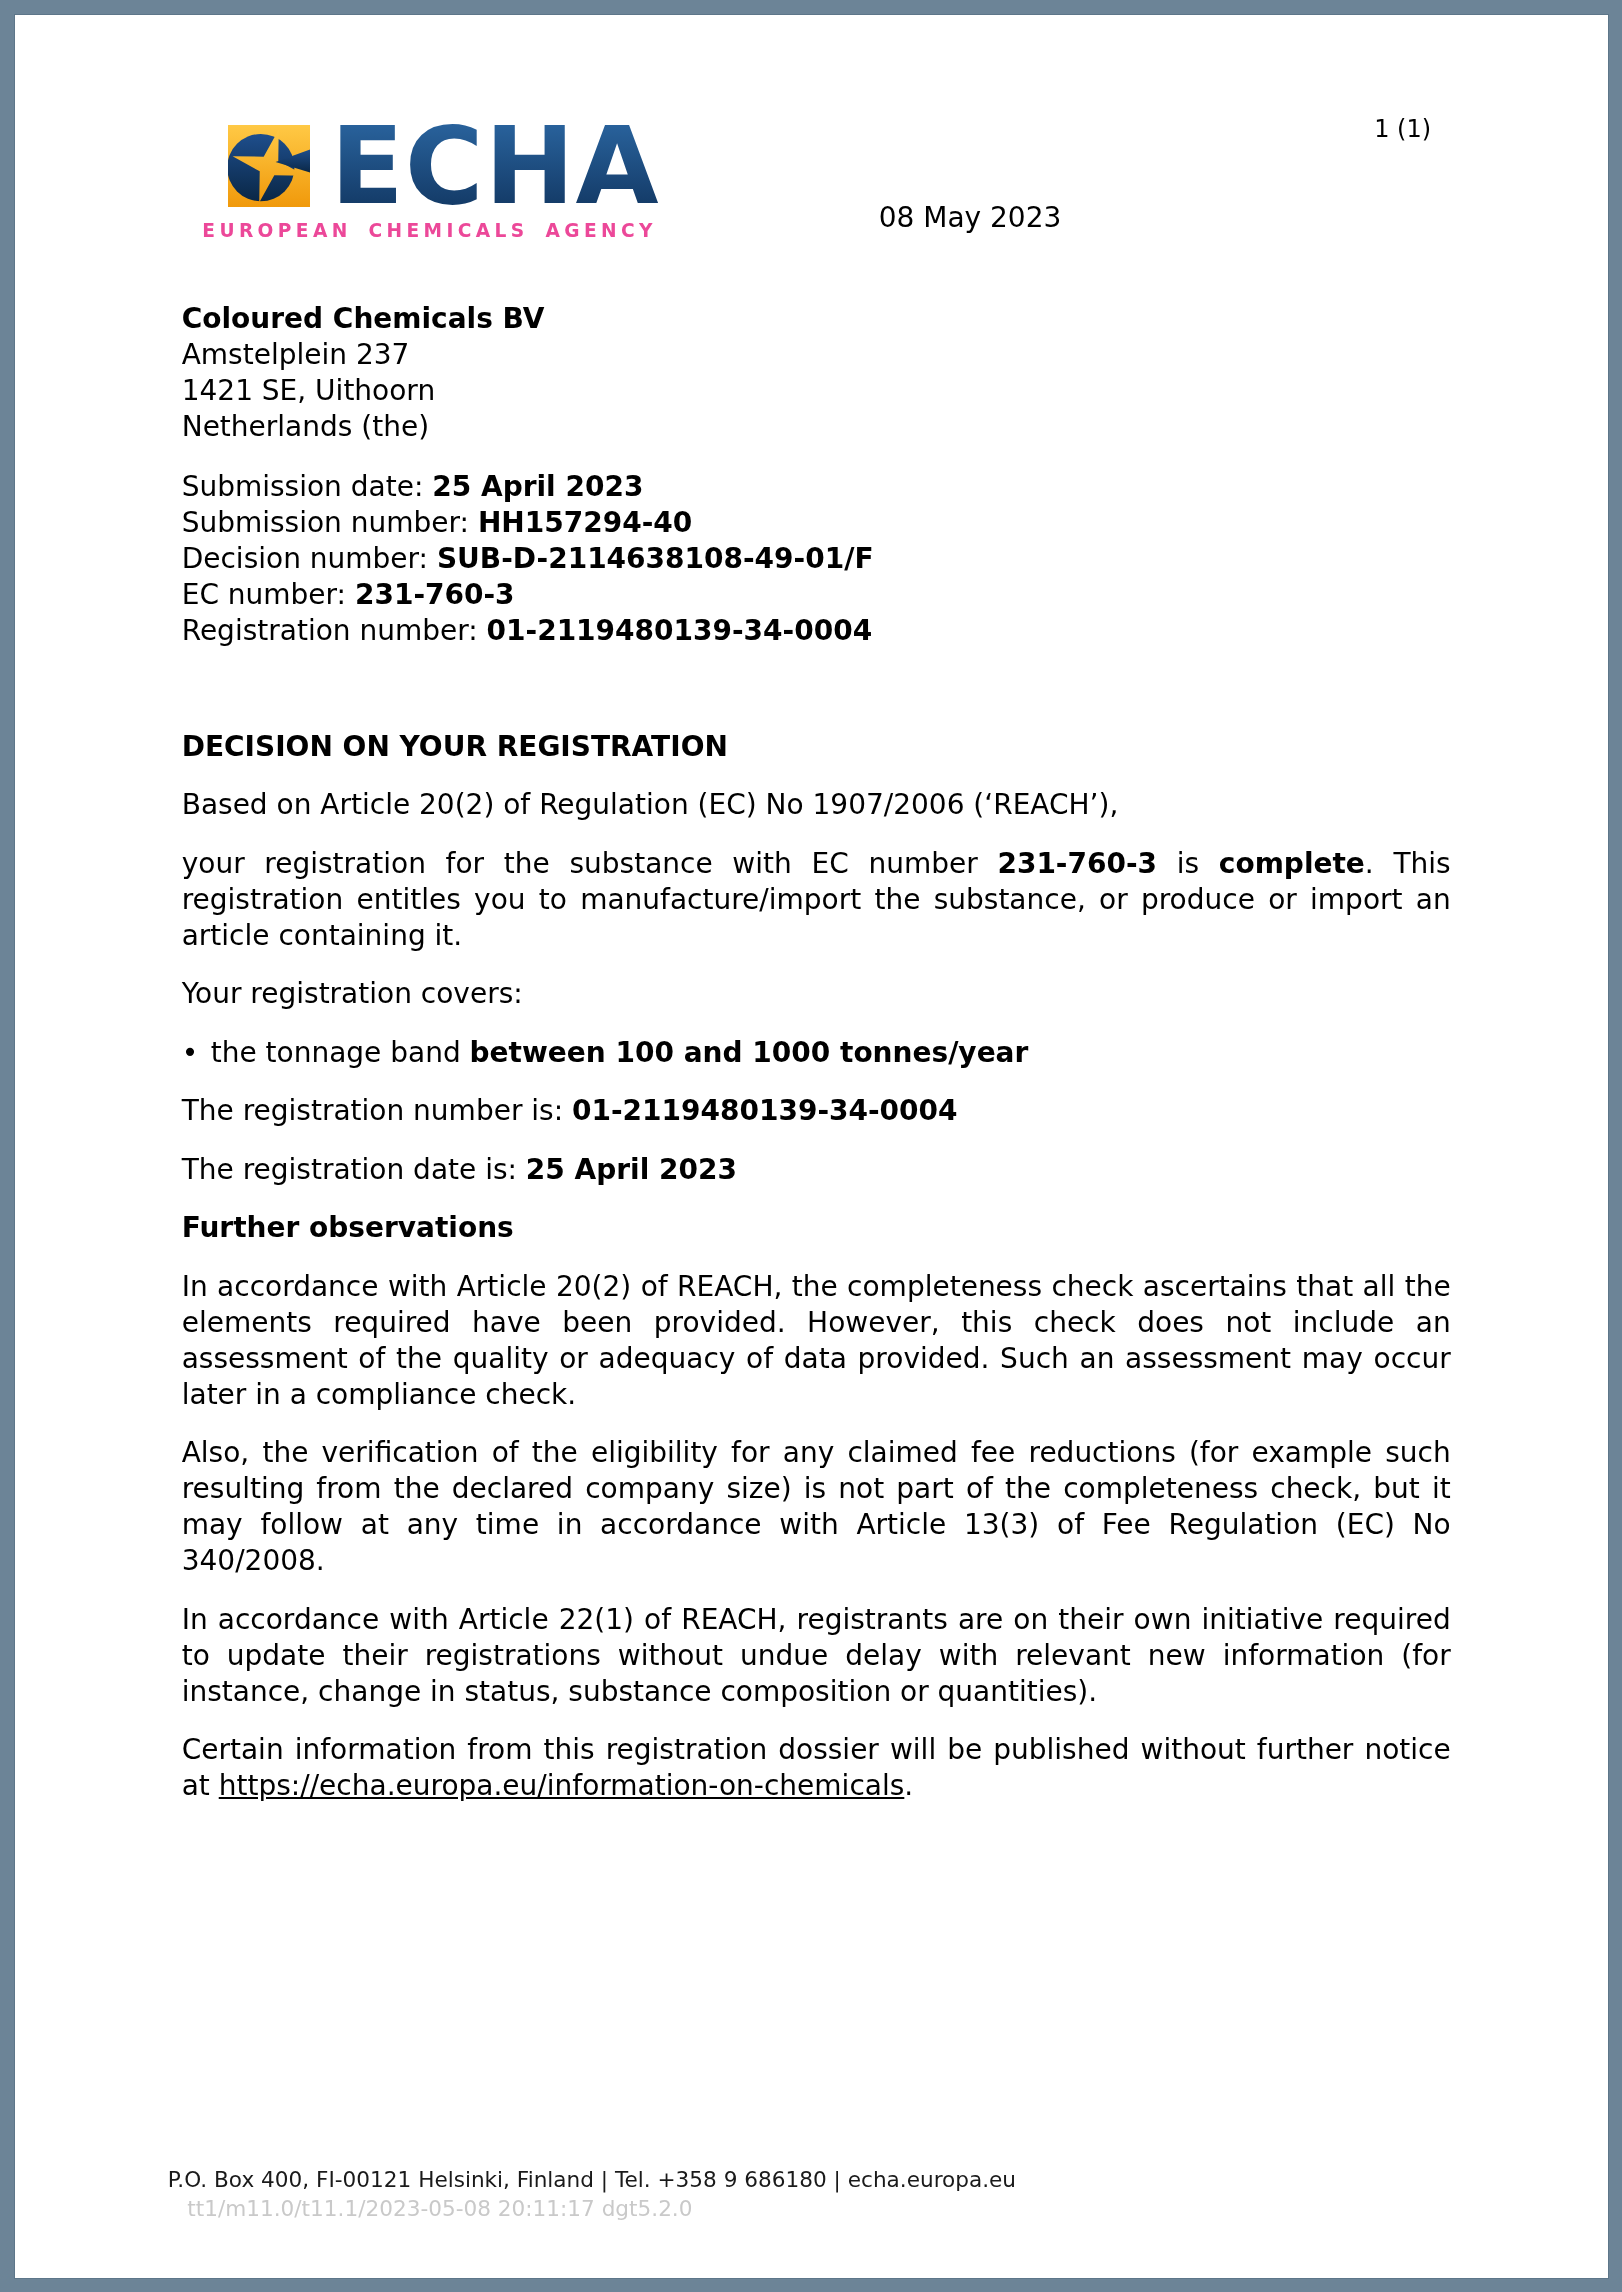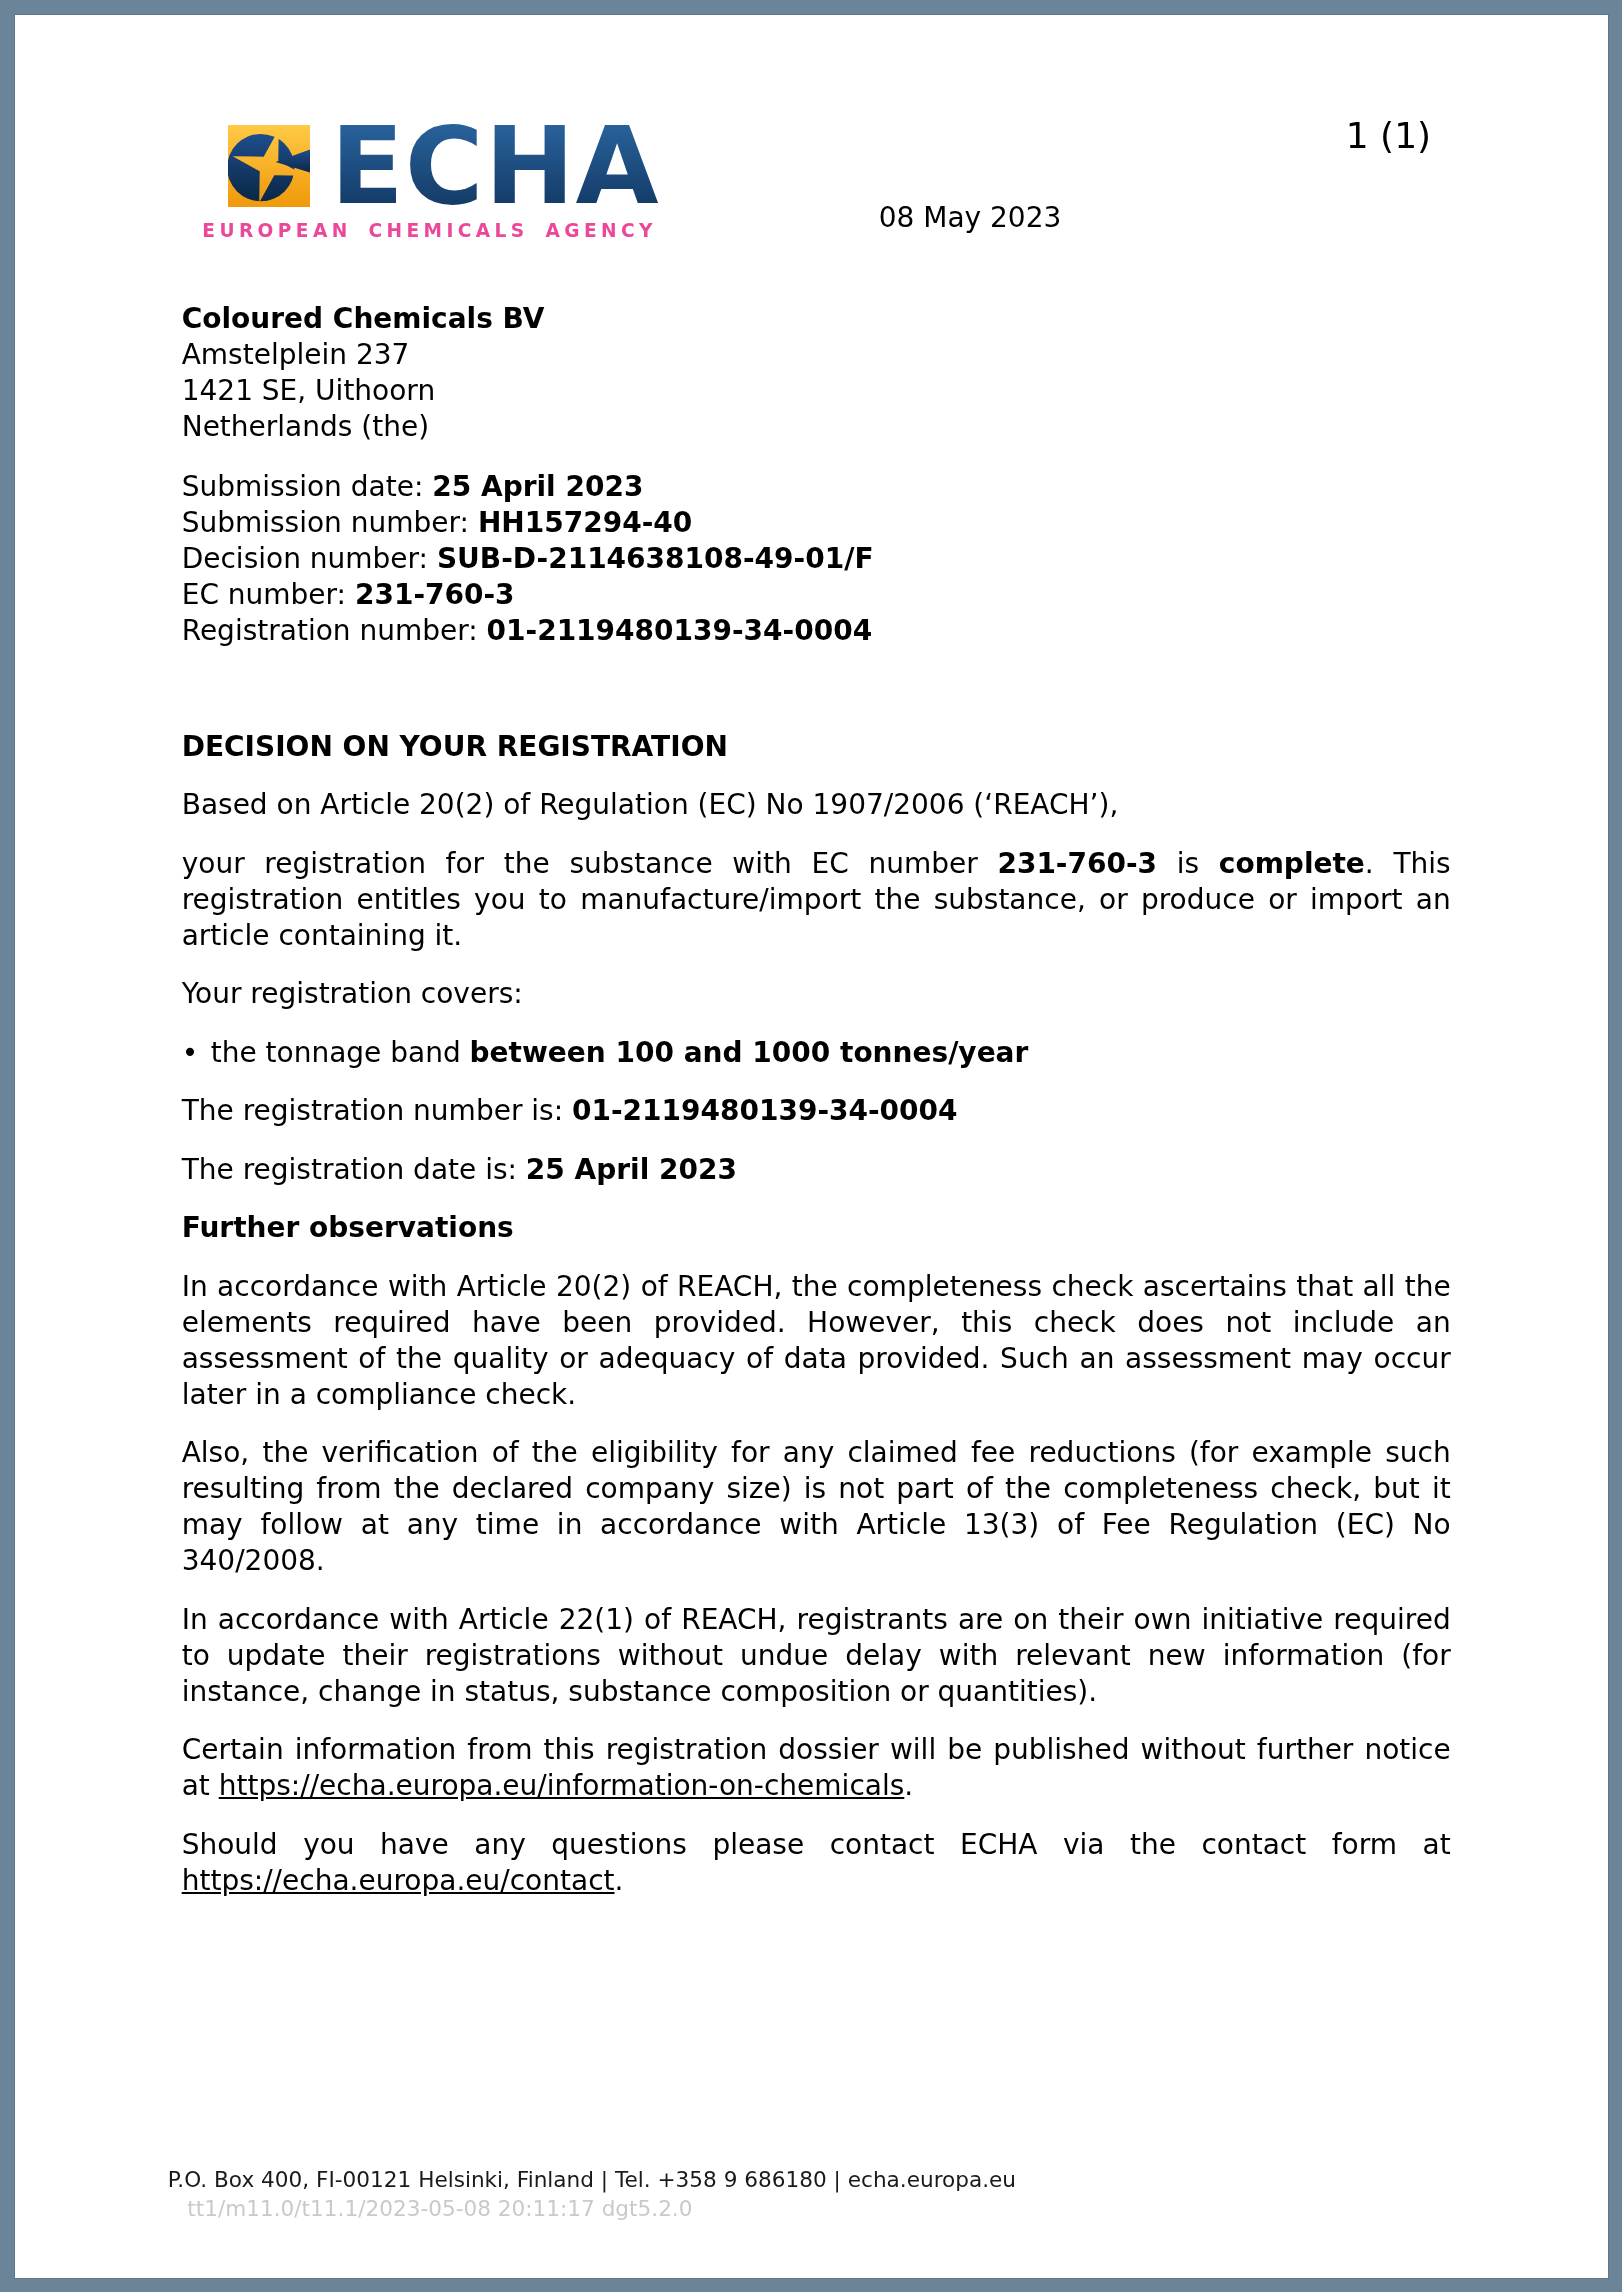--- a/index.html
+++ b/index.html
@@ -26,21 +26,21 @@
   .header{position:relative;height:265px;}
   .logo{position:absolute;left:20.6px;top:110px;width:461px;}
   .logo-row{display:flex;align-items:flex-start;padding-left:26px;}
   .logo-mark{display:block;}
   .logo-word{display:block;margin-left:19.6px;overflow:visible;}
   .logo-tagline{
     margin-top:13.7px;
     font-size:18.6px;font-weight:bold;color:#ec4899;
     letter-spacing:4.4px;word-spacing:5.9px;white-space:nowrap;
   }
-  .page-number{position:absolute;top:100px;right:19.6px;font-size:36px;}
+  .page-number{position:absolute;top:100px;right:19.6px;font-size:24px;}
   .doc-date{position:absolute;top:186px;left:697px;font-size:28px;}
 
   
   .recipient{margin-top:21.6px;font-size:28px;line-height:36px;}
   .meta{margin-top:23.5px;font-size:28px;line-height:36px;}
 
   .decision-heading{
     margin:80px 0 22.5px 0;
     font-size:28px;line-height:36px;font-weight:bold;
   }
@@ -129,21 +129,20 @@
   <h2 class="obs-heading">Further observations</h2>
 
   <p class="just">In accordance with Article 20(2) of REACH, the completeness check ascertains that all the elements required have been provided. However, this check does not include an assessment of the quality or adequacy of data provided. Such an assessment may occur later in a compliance check.</p>
 
   <p class="just">Also, the verification of the eligibility for any claimed fee reductions (for example such resulting from the declared company size) is not part of the completeness check, but it may follow at any time in accordance with Article 13(3) of Fee Regulation (EC) No 340/2008.</p>
 
   <p class="just">In accordance with Article 22(1) of REACH, registrants are on their own initiative required to update their registrations without undue delay with relevant new information (for instance, change in status, substance composition or quantities).</p>
 
   <p class="just"><span>Certain information from this registration dossier will be published without further notice at </span><a class="link">https://echa.europa.eu/information-on-chemicals</a><span>.</span></p>
 
-  <p class="just"><span>Should you have any questions please contact ECHA via the contact form at </span><a class="link">https://echa.europa.eu/contact</a><span>.</span></p>
 
 
   <footer class="footer">
     <div class="footer-main">P.O. Box 400, FI-00121 Helsinki, Finland | Tel. +358 9 686180 | echa.europa.eu</div>
     <div class="footer-tech">tt1/m11.0/t11.1/2023-05-08 20:11:17 dgt5.2.0</div>
   </footer>
 
 </div>
 
 

